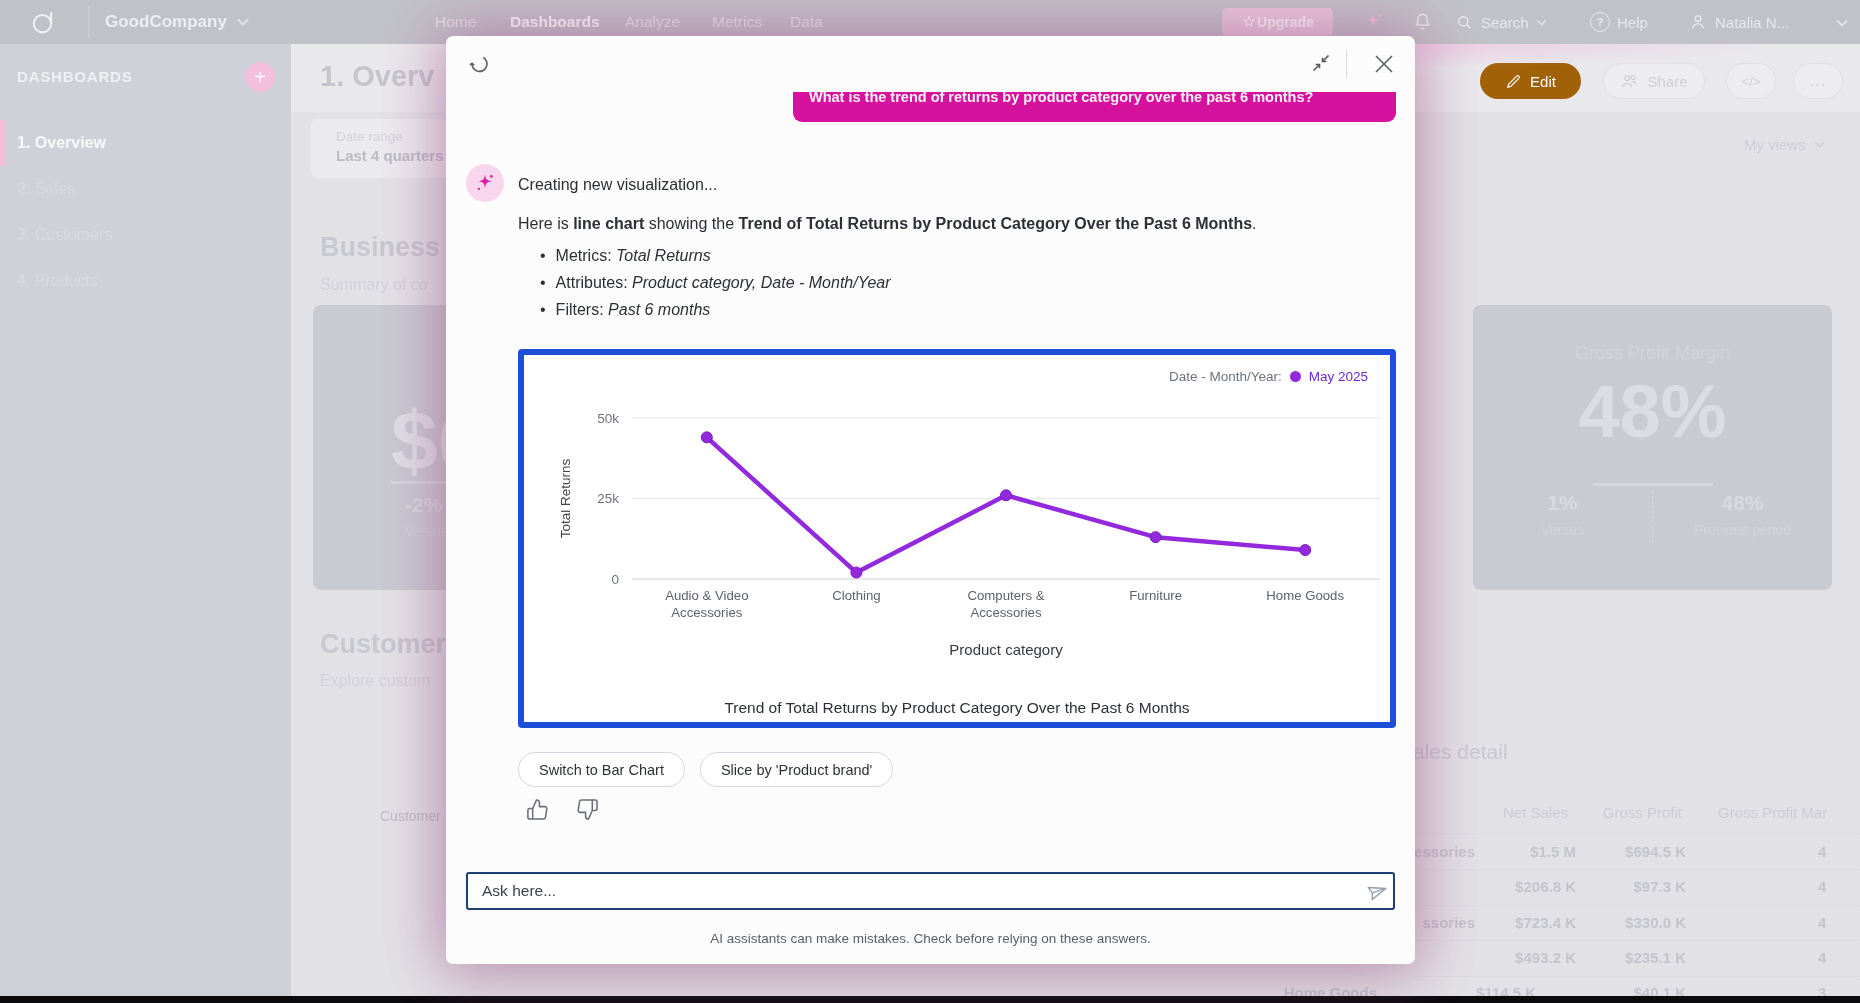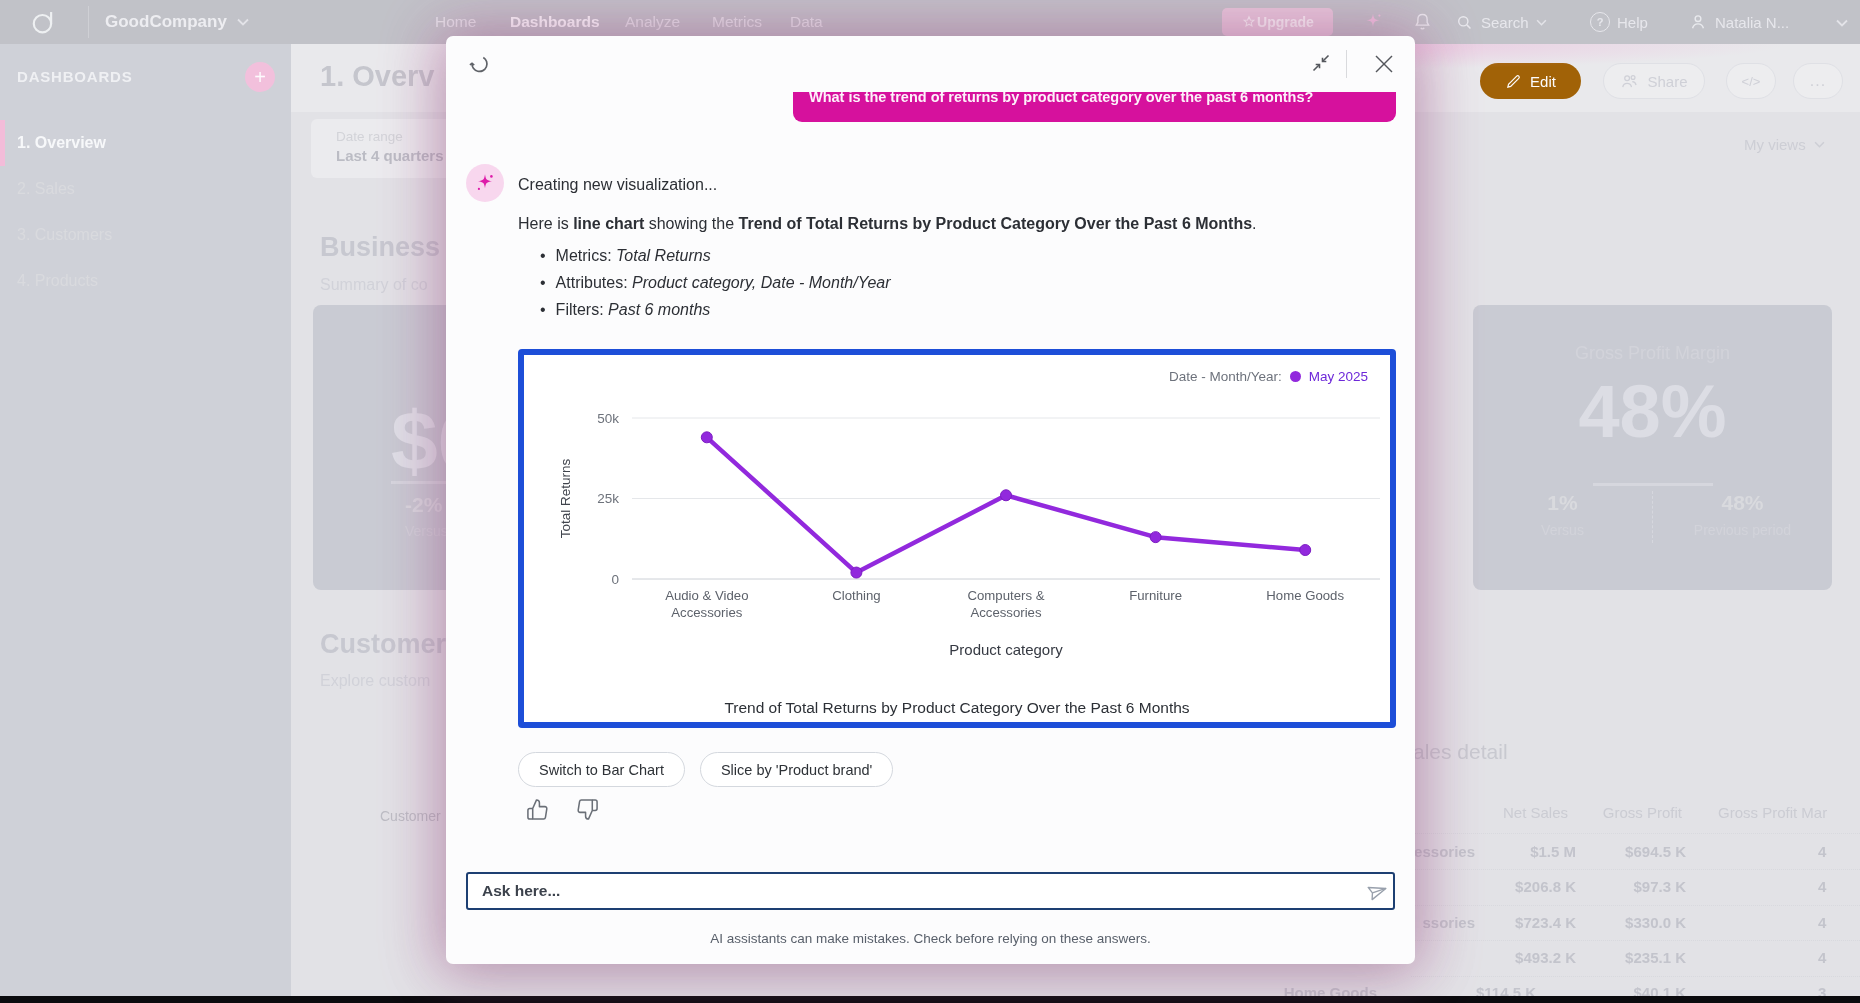--- a/index.html
+++ b/index.html
@@ -78,21 +78,21 @@
   .legend .lg-label{color:#6d727c;}
   .legend .lg-dot{width:11px;height:11px;border-radius:50%;background:#9229dd;}
   .legend .lg-val{color:#6d28d9;}
   .chart-title{position:absolute;left:0;top:344px;width:100%;text-align:center;color:#2c3036;font-size:15.5px;}
   .sugg-row{position:absolute;left:72px;top:716px;display:flex;gap:15px;}
   .sugg{height:35px;border:1px solid #d4d8de;border-radius:18px;background:#fff;display:flex;
     align-items:center;padding:0 20px;font-size:14.5px;color:#2e3237;}
   .thumbs{position:absolute;left:80px;top:762px;display:flex;gap:27px;}
   .ask-input{position:absolute;left:20px;top:836px;width:929px;height:38px;box-sizing:border-box;
     border:2px solid #1d3f72;border-radius:3px;background:#fff;padding:0 44px 0 14px;
-    font-size:15.5px;color:#3c424c;font-family:"Liberation Sans","DejaVu Sans",sans-serif;outline:none;font-weight:bold;}
+    font-size:15.5px;color:#3c424c;font-family:"Liberation Sans","DejaVu Sans",sans-serif;outline:none;}
   .ask-input::placeholder{color:#3c424c;opacity:1;}
   .disclaimer{position:absolute;left:0;top:895px;width:100%;text-align:center;color:#59606b;font-size:13.5px;}
 </style>
 </head>
 <body>
 
 <div class="canvas">
 
   <div>
 

